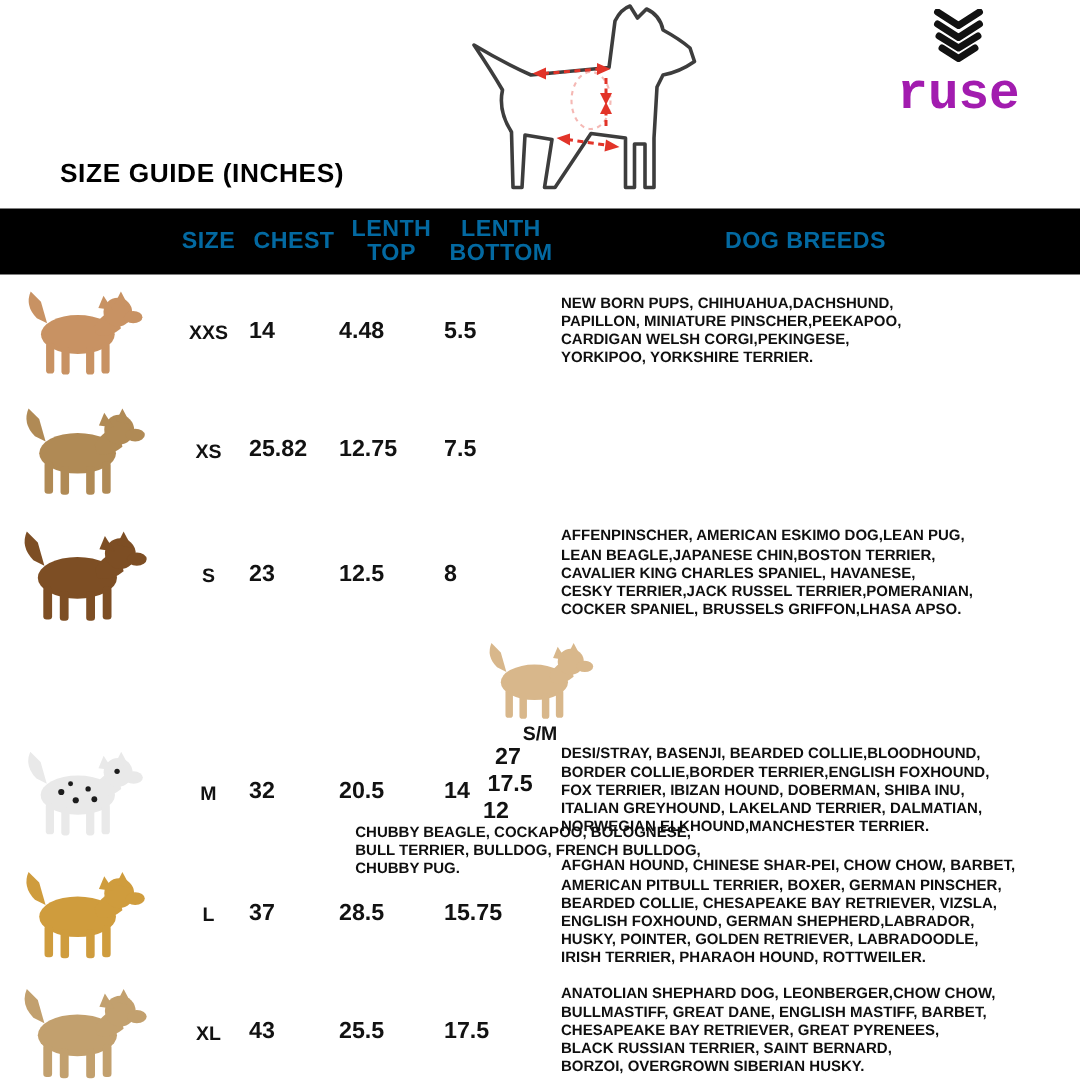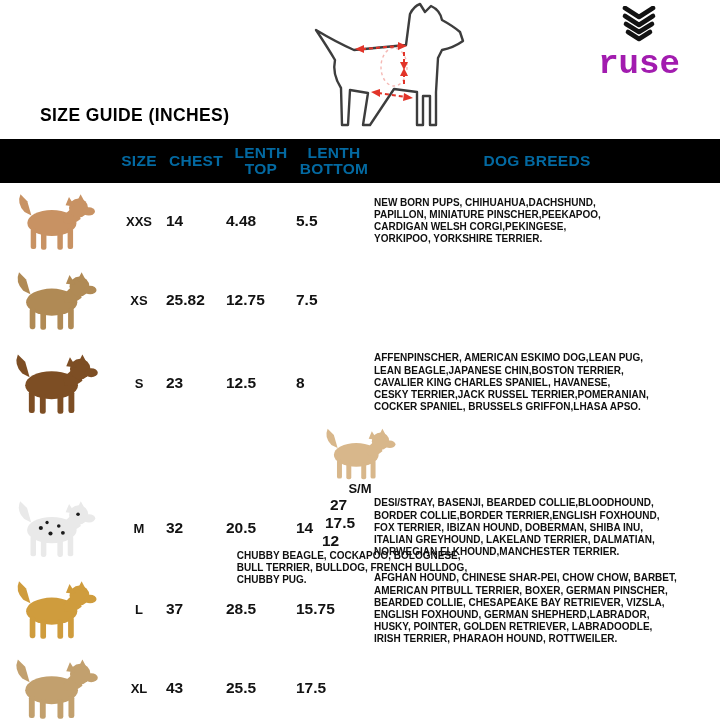--- a/index.html
+++ b/index.html
@@ -222,17 +222,22 @@
       <div class="trow">
         <div class="c-dog">
           <svg class="dog-svg" width="88" height="72" style="color:#c2a06e">
               <use href="#dog-shape"></use>
             </svg>
         </div>
         <div class="c-size size-label">XL</div>
         <div class="c-chest num">43</div>
         <div class="c-ltop num">25.5</div>
         <div class="c-lbot num">17.5</div>
+        <div class="c-breeds breeds">ANATOLIAN SHEPHARD DOG, LEONBERGER,CHOW CHOW,
+BULLMASTIFF, GREAT DANE, ENGLISH MASTIFF, BARBET,
+CHESAPEAKE BAY RETRIEVER, GREAT PYRENEES,
+BLACK RUSSIAN TERRIER, SAINT BERNARD,
+BORZOI, OVERGROWN SIBERIAN HUSKY.</div>
       </div>
 
     </div>
   </div>
 </div>
 
 </body></html>

